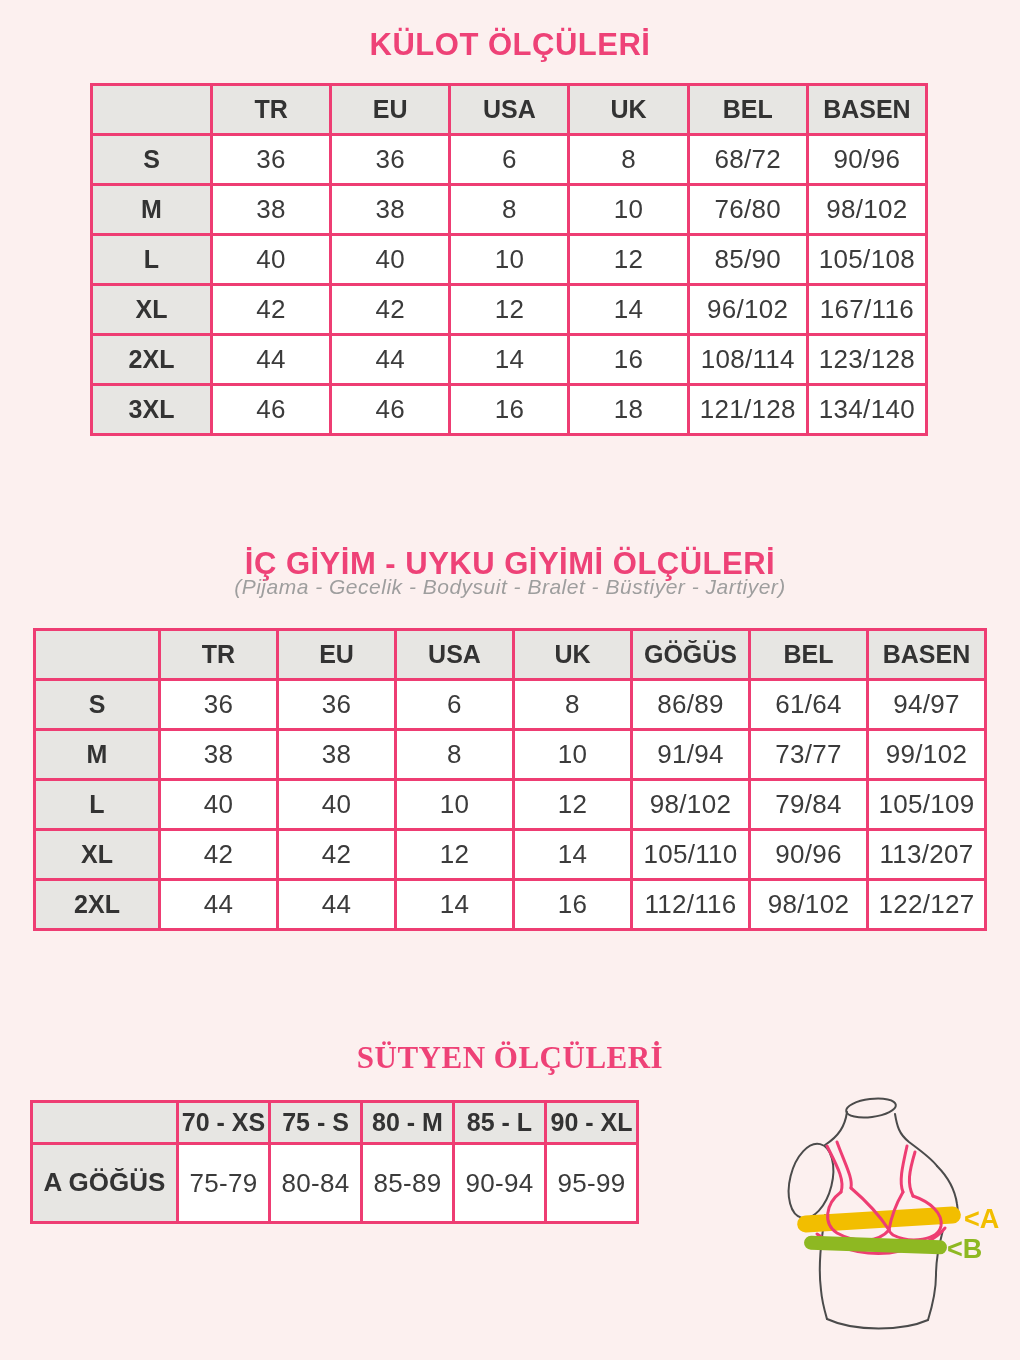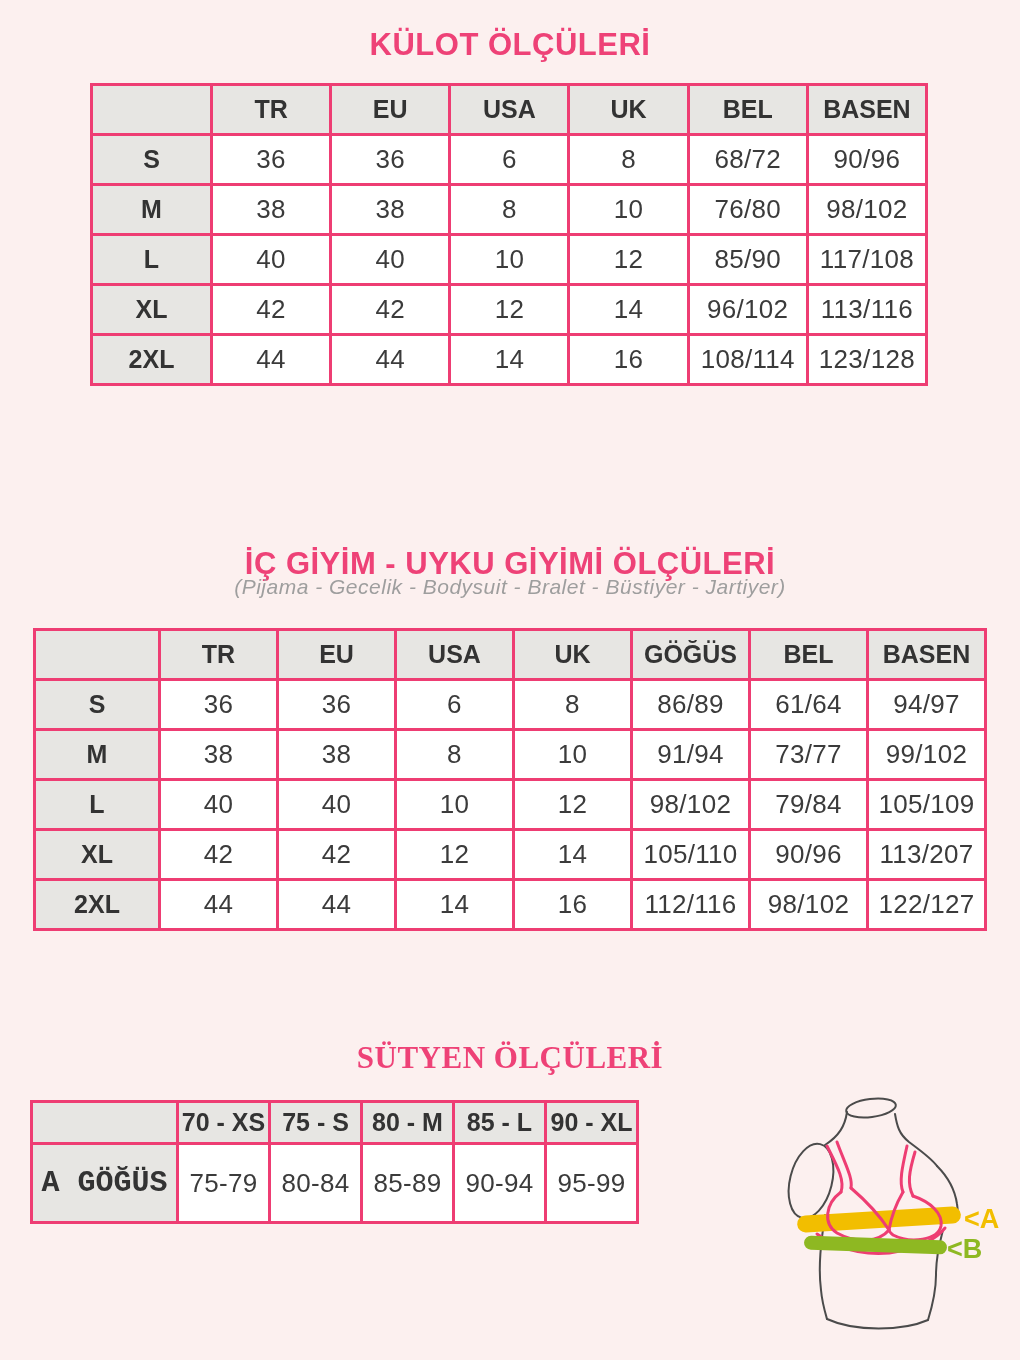--- a/index.html
+++ b/index.html
@@ -43,21 +43,21 @@
 
   #title-icgiyim { top:546px; }
   #subtitle-icgiyim { top:563px;margin-top:12px; }
   #table-icgiyim { top:628px; left:33px; width:954px; }
   #table-icgiyim tr { height:50px; }
 
   #title-sutyen  { top:1040px;font-family:Liberation Serif, serif; }
   #table-sutyen  { top:1100px; left:30px; width:609px; }
   #table-sutyen thead tr { height:42px; }
   #table-sutyen tbody tr { height:79px; }
-  #table-sutyen tbody th { font-size:30px; line-height:1.15; padding:0 6px;font-family:Liberation Mono, monospace; }
+  #table-sutyen tbody th { font-size:26px; line-height:1.15; padding:0 6px; }
 
   #bra-diagram { position:absolute; left:785px; top:1082px; width:230px; height:262px; }
 </style>
 </head>
 <body style="--page-bg: #FCF0EF; --accent-pink: #EE3D73; --title-pink: #EE4277; --header-gray: #E7E6E3; --text-dark: #3B3B3B; --subtitle-gray: #9E9E9E;">
 
 <div>
   <h1 id="title-kulot" class="section-title">KÜLOT ÖLÇÜLERİ</h1>
   <table id="table-kulot" class="size-table">
     <colgroup>
@@ -99,39 +99,48 @@
           <td>76/80</td>
           <td>98/102</td>
         </tr>
         <tr>
           <th>L</th>
           <td>40</td>
           <td>40</td>
           <td>10</td>
           <td>12</td>
           <td>85/90</td>
-          <td>117/108</td>
+          <td>105/108</td>
         </tr>
         <tr>
           <th>XL</th>
           <td>42</td>
           <td>42</td>
           <td>12</td>
           <td>14</td>
           <td>96/102</td>
-          <td>113/116</td>
+          <td>167/116</td>
         </tr>
         <tr>
           <th>2XL</th>
           <td>44</td>
           <td>44</td>
           <td>14</td>
           <td>16</td>
           <td>108/114</td>
           <td>123/128</td>
+        </tr>
+        <tr>
+          <th>3XL</th>
+          <td>46</td>
+          <td>46</td>
+          <td>16</td>
+          <td>18</td>
+          <td>121/128</td>
+          <td>134/140</td>
         </tr>
       </tbody>
     </table>
 </div>
 
 <div>
   <h1 id="title-icgiyim" class="section-title">İÇ GİYİM - UYKU GİYİMİ ÖLÇÜLERİ</h1>
   <div id="subtitle-icgiyim" class="subtitle">(Pijama - Gecelik - Bodysuit - Bralet - Büstiyer - Jartiyer)</div>
   <table id="table-icgiyim" class="size-table">
     <colgroup>

